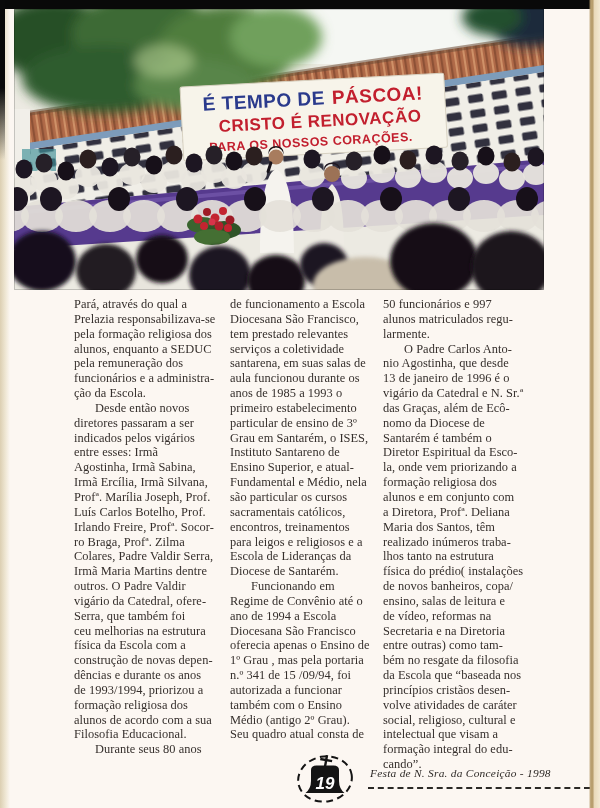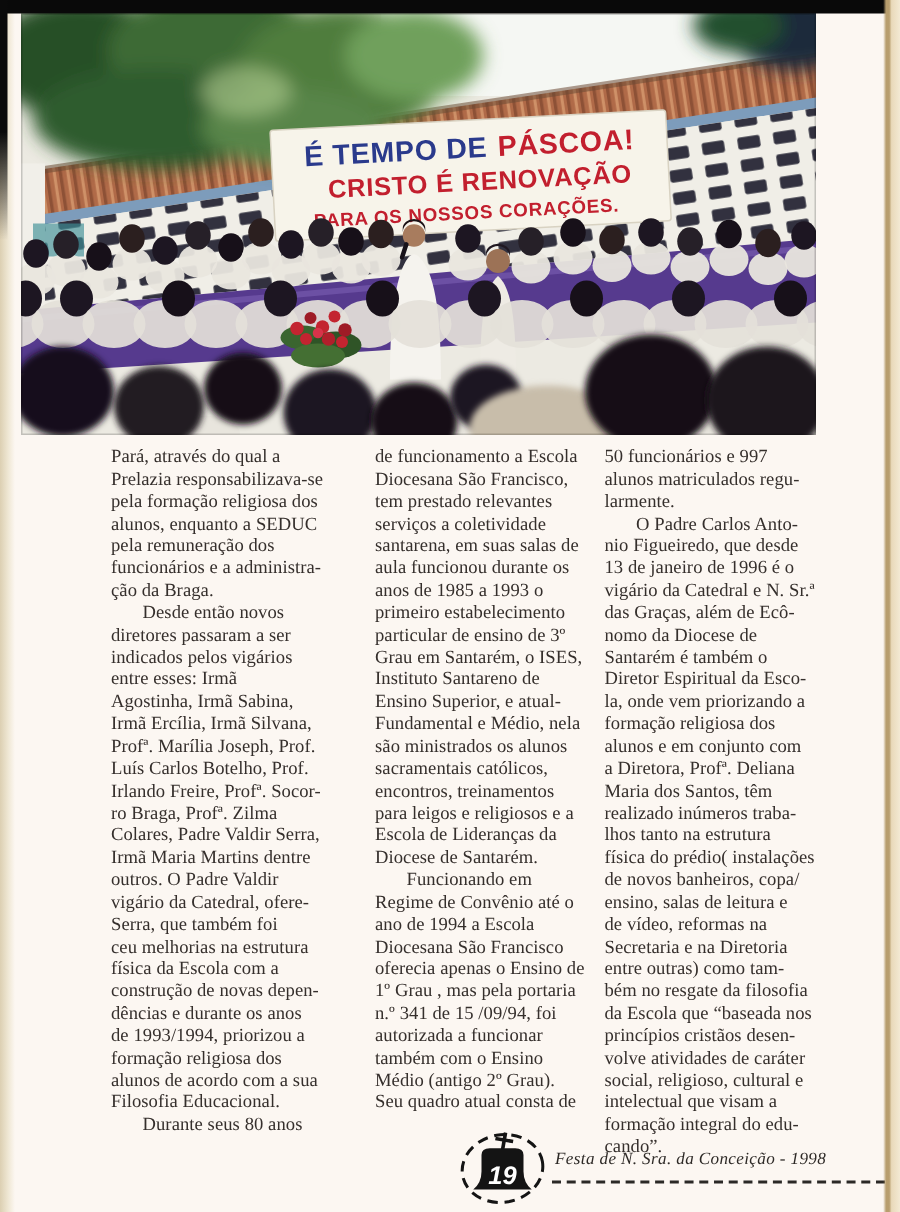--- a/index.html
+++ b/index.html
@@ -22,29 +22,29 @@
     position:absolute; right:0; top:0; width:16px; height:808px; z-index:6;
     background:linear-gradient(90deg, rgba(0,0,0,0) 0 30%, #b89e6e 42% 55%, #e9d9ba 65%, #f3e9d3);
   }
   .photo {
     position:absolute; left:14px; top:9px; width:530px; height:281px; z-index:2;
   }
   .photo svg { display:block; }
   .columns { position:absolute; left:74px; top:297px; display:flex; z-index:2; }
   .col { }
   .col-1 { width:152px; }
-  .col-2 { width:150px; margin-left:24px; }
+  .col-2 { width:150px; margin-left:4px; }
   .col-3 { width:162px; margin-left:3px; }
   .tline {
     font-size:12.4px; line-height:14.85px; color:#352f2c;
     white-space:nowrap; letter-spacing:0.05px;
   }
   .tline.indent { padding-left:21px; }
   .footer { position:absolute; left:290px; top:750px; width:310px; height:56px; z-index:3; }
-  .bell-wrap { position:absolute; left:10px; top:2px; width:74px; height:54px; }
+  .bell-wrap { position:absolute; left:0; top:2px; width:74px; height:54px; }
   .footer-caption {
     position:absolute; left:80px; top:17px; font-size:11.4px; color:#2e2a27;
     letter-spacing:0.25px; white-space:nowrap;font-style:italic;
   }
   .footer-dash {
     position:absolute; left:78px; top:37px; width:222px; height:0;
     border-top:2.4px dashed #2b2926;
   }
   .banner-t { font-family:"Liberation Sans", sans-serif; font-weight:bold; }
 </style>
@@ -236,21 +236,21 @@
   </div>
 
   <div class="columns">
     <div class="col col-1">
         <div class="tline">Pará, através do qual a</div>
         <div class="tline">Prelazia responsabilizava-se</div>
         <div class="tline">pela formação religiosa dos</div>
         <div class="tline">alunos, enquanto a SEDUC</div>
         <div class="tline">pela remuneração dos</div>
         <div class="tline">funcionários e a administra-</div>
-        <div class="tline">ção da Braga.</div>
+        <div class="tline">ção da Escola.</div>
         <div class="tline indent">Desde então novos</div>
         <div class="tline">diretores passaram a ser</div>
         <div class="tline">indicados pelos vigários</div>
         <div class="tline">entre esses: Irmã</div>
         <div class="tline">Agostinha, Irmã Sabina,</div>
         <div class="tline">Irmã Ercília, Irmã Silvana,</div>
         <div class="tline">Profª. Marília Joseph, Prof.</div>
         <div class="tline">Luís Carlos Botelho, Prof.</div>
         <div class="tline">Irlando Freire, Profª. Socor-</div>
         <div class="tline">ro Braga, Profª. Zilma</div>
@@ -276,21 +276,21 @@
         <div class="tline">serviços a coletividade</div>
         <div class="tline">santarena, em suas salas de</div>
         <div class="tline">aula funcionou durante os</div>
         <div class="tline">anos de 1985 a 1993 o</div>
         <div class="tline">primeiro estabelecimento</div>
         <div class="tline">particular de ensino de 3º</div>
         <div class="tline">Grau em Santarém, o ISES,</div>
         <div class="tline">Instituto Santareno de</div>
         <div class="tline">Ensino Superior, e atual-</div>
         <div class="tline">Fundamental e Médio, nela</div>
-        <div class="tline">são ministrados os alunos</div>
+        <div class="tline">são particular os cursos</div>
         <div class="tline">sacramentais católicos,</div>
         <div class="tline">encontros, treinamentos</div>
         <div class="tline">para leigos e religiosos e a</div>
         <div class="tline">Escola de Lideranças da</div>
         <div class="tline">Diocese de Santarém.</div>
         <div class="tline indent">Funcionando em</div>
         <div class="tline">Regime de Convênio até o</div>
         <div class="tline">ano de 1994 a Escola</div>
         <div class="tline">Diocesana São Francisco</div>
         <div class="tline">oferecia apenas o Ensino de</div>
@@ -299,21 +299,21 @@
         <div class="tline">autorizada  a   funcionar</div>
         <div class="tline">também  com  o  Ensino</div>
         <div class="tline">Médio (antigo 2º Grau).</div>
         <div class="tline">Seu quadro atual consta de</div>
       </div>
     <div class="col col-3">
         <div class="tline">50 funcionários e 997</div>
         <div class="tline">alunos matriculados regu-</div>
         <div class="tline">larmente.</div>
         <div class="tline indent">O Padre Carlos Anto-</div>
-        <div class="tline">nio Figueiredo, que desde</div>
+        <div class="tline">nio Agostinha, que desde</div>
         <div class="tline">13 de janeiro de 1996 é o</div>
         <div class="tline">vigário da Catedral e N. Sr.ª</div>
         <div class="tline">das Graças, além de  Ecô-</div>
         <div class="tline">nomo da Diocese de</div>
         <div class="tline">Santarém é também o</div>
         <div class="tline">Diretor Espiritual da Esco-</div>
         <div class="tline">la, onde vem priorizando  a</div>
         <div class="tline">formação religiosa dos</div>
         <div class="tline">alunos e em conjunto com</div>
         <div class="tline">a Diretora, Profª. Deliana</div>

